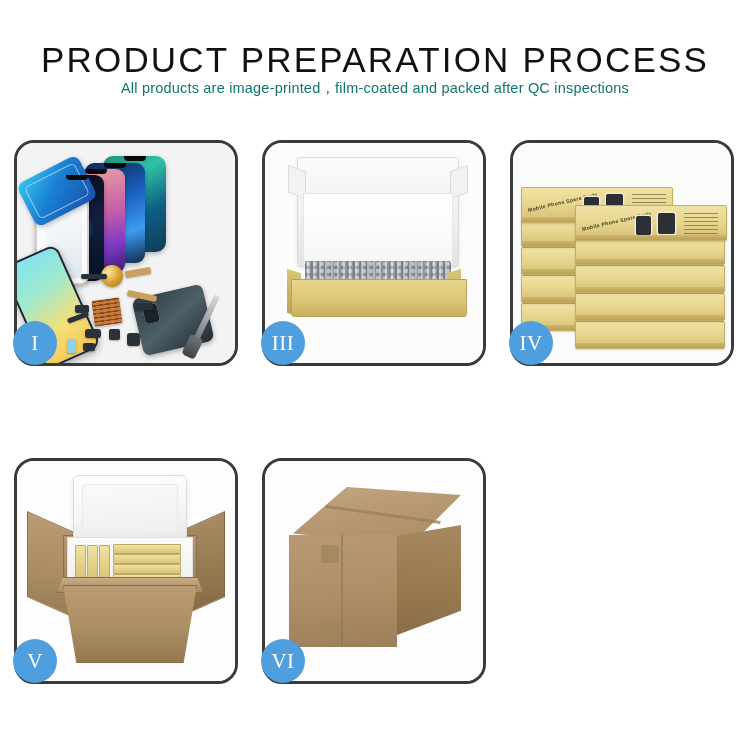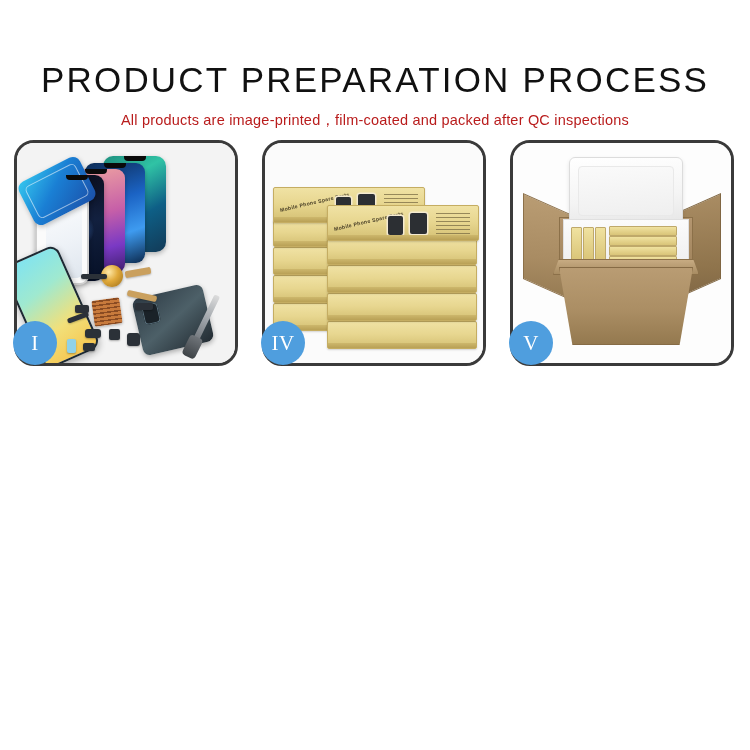--- a/index.html
+++ b/index.html
@@ -4,27 +4,27 @@
 <style>
   html,body{margin:0;padding:0;}
   body{
     width:750px;height:750px;background:#ffffff;
     font-family:"Liberation Sans", sans-serif;
     overflow:hidden;position:relative;
   }
   .page{width:750px;height:750px;position:relative;}
 
   
-  .header{text-align:center;padding-top:62px;}
+  .header{text-align:center;padding-top:42px;}
   .title{
     font-size:35px;letter-spacing:2.2px;font-weight:400;color:#111;
     line-height:1.05;white-space:nowrap;
   }
   .subtitle{
-    font-size:14.5px;color:#b91c1c;margin-top:12px;letter-spacing:.2px;white-space:nowrap;
+    font-size:14.5px;color:#0f766e;letter-spacing:.2px;white-space:nowrap;
   }
 
   
   .grid{
     position:absolute;left:14px;top:140px;width:724px;
     display:grid;grid-template-columns:repeat(3,224px);
     grid-template-rows:226px 226px;column-gap:24px;row-gap:92px;
   }
   .panel{
     position:relative;border:3px solid #3a3a3a;border-radius:20px;
@@ -331,20 +331,31 @@
         <div class="prt" style="left:66px;top:200px;width:12px;height:8px;"></div>
         <div class="flex" style="left:108px;top:126px;width:26px;height:7px;transform:rotate(-10deg);"></div>
         <div class="flex" style="left:110px;top:150px;width:30px;height:6px;transform:rotate(12deg);"></div>
         <div class="flex" style="left:50px;top:172px;width:22px;height:5px;transform:rotate(-20deg);background:#2b3138;"></div>
         <div class="driver"></div>
       </div>
       <div class="badge">I</div>
     </div>
 
 
+    <div class="panel">
+      <div class="panel-inner p3">
+        <div class="b3-lid"></div>
+        <div class="b3-foamface"></div>
+        <div class="b3-inner"></div>
+        <div class="b3-left"></div>
+        <div class="b3-right"></div>
+        <div class="b3-front"></div>
+      </div>
+      <div class="badge">III</div>
+    </div>
 
     <div class="panel">
       <div class="panel-inner p4">
         <div class="stack">
           <div class="sbox" style="left:8px;top:160px;width:148px;height:26px;">
               <span class="edge"></span>
             </div>
           <div class="sbox" style="left:8px;top:132px;width:148px;height:26px;">
               <span class="edge"></span>
             </div>
@@ -403,15 +414,27 @@
           <div class="v-bar" style="left:38px;top:11px;width:66px;height:8px;"></div>
           <div class="v-bar" style="left:38px;top:21px;width:66px;height:8px;"></div>
           <div class="v-bar" style="left:38px;top:31px;width:66px;height:6px;"></div>
         </div>
         <div class="v-rim"></div>
         <div class="v-front"></div>
       </div>
       <div class="badge">V</div>
     </div>
 
+    <div class="panel">
+      <div class="panel-inner p6">
+        <div class="c-top"></div>
+        <div class="c-topseam"></div>
+        <div class="c-side"></div>
+        <div class="c-front"></div>
+        <div class="c-seam"></div>
+        <div class="c-tape" style="left:56px;top:84px;width:18px;height:18px;"></div>
+        <div class="c-tape" style="left:56px;top:160px;width:18px;height:18px;"></div>
+      </div>
+      <div class="badge">VI</div>
+    </div>
 
   </div>
 </div>
 
 </body></html>

